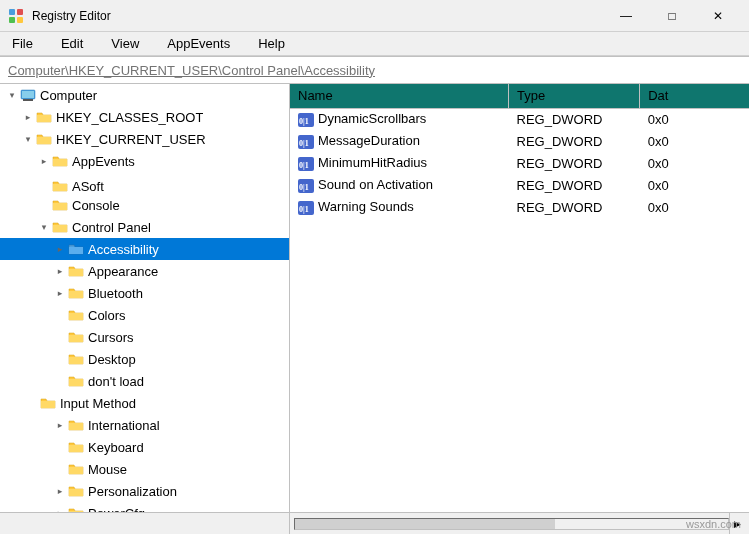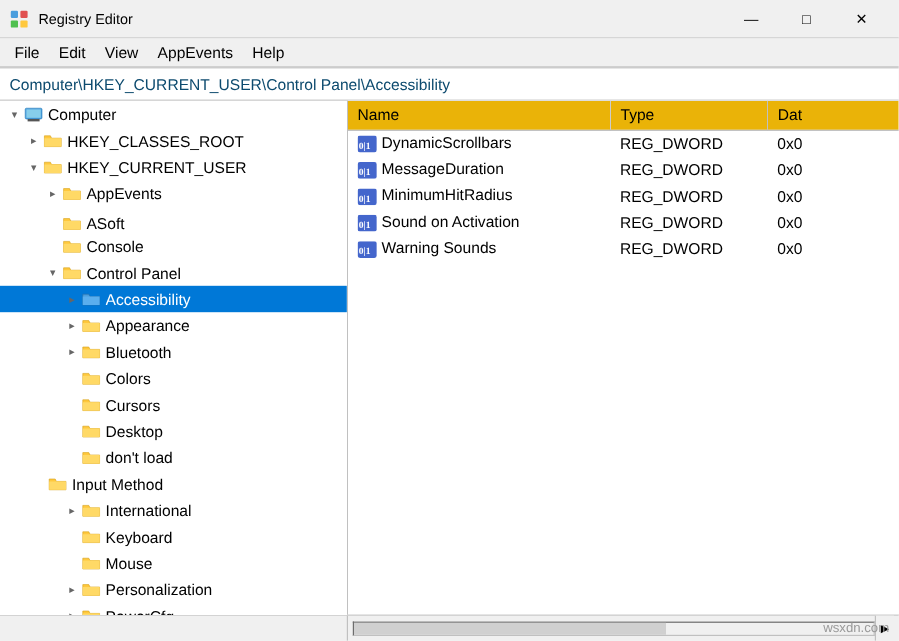--- a/index.html
+++ b/index.html
@@ -50,20 +50,21 @@
       color: #000;
     }
 
     
     .menu-bar {
       background: #f0f0f0;
       height: 24px;
       display: flex;
       padding: 0 4px;
       border-bottom: 1px solid #d0d0d0;
+      gap: 12px;
     }
     .menu-item {
       padding: 2px 8px;
       cursor: pointer;
       height: 22px;
       display: flex;
       align-items: center;
       font-size: 13px;
     }
 
@@ -72,21 +73,22 @@
       background: #fff;
       height: 28px;
       display: flex;
       align-items: center;
       padding: 0 8px;
       border-bottom: 1px solid #c0c0c0;
       border-top: 1px solid #c0c0c0;
     }
     .address-text {
       font-size: 13px;
-      color: #0c4a6e;
+      color: #737373;
+      text-decoration: underline;
     }
 
     
     .main-content {
       display: flex;
       height: calc(534px - 32px - 24px - 28px - 22px);
       background: #fff;
     }
 
     
@@ -147,21 +149,21 @@
       background: #fff;
     }
 
     .values-table {
       width: 100%;
       border-collapse: collapse;
       table-layout: fixed;
     }
 
     .values-table thead th {
-      background: #eab308;
+      background: #0f766e;
       border-bottom: 1px solid #c0c0c0;
       border-right: 1px solid #c0c0c0;
       text-align: left;
       padding: 2px 8px;
       height: 24px;
       font-weight: normal;
       font-size: 13px;
       position: sticky;
       top: 0;
     }

